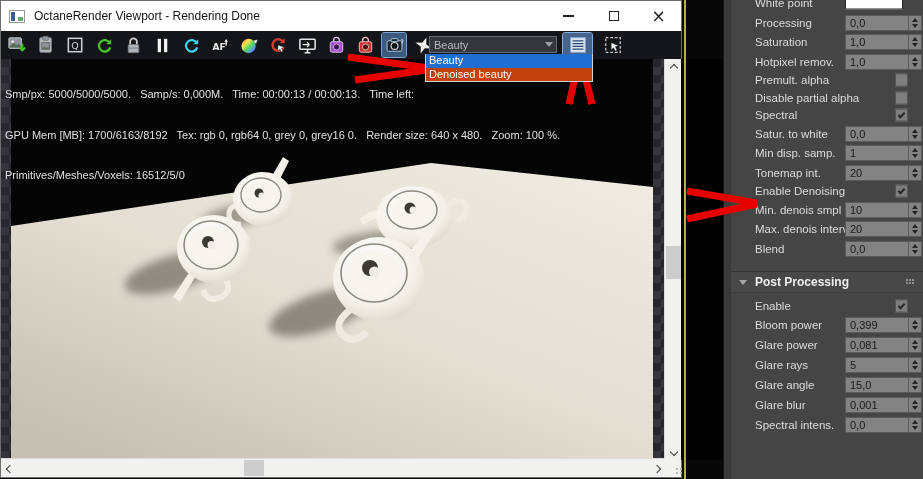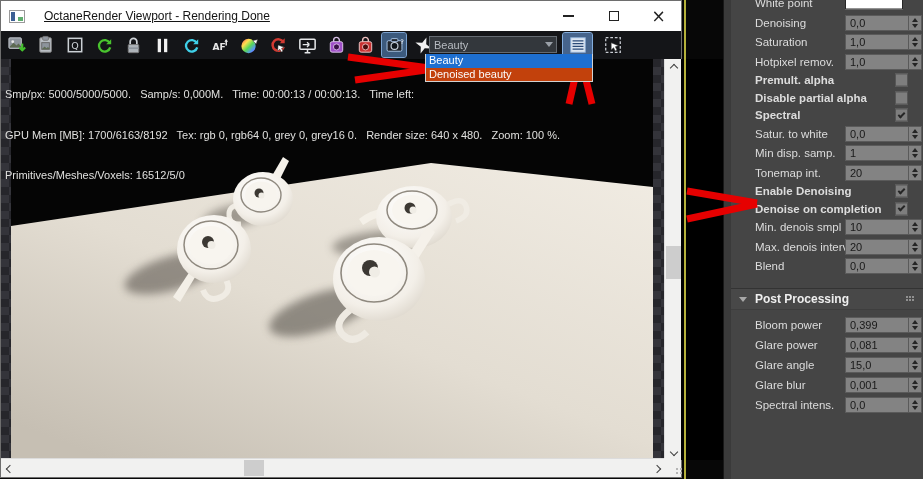--- a/index.html
+++ b/index.html
@@ -7,21 +7,21 @@
   .app { position:relative; width:923px; height:479px; overflow:hidden; background:#070707;
          font-family:"Liberation Sans","DejaVu Sans",sans-serif; }
 
   
   .owin { position:absolute; left:0; top:0; width:682px; height:478px;
           border:1px solid #6e6e6e; background:#000; }
   .titlebar { position:relative; height:30px; background:#ffffff; display:flex; align-items:center; }
   .app-icon { width:16px; height:13px; margin-left:8px; border:1px solid #9a9a9a; background:#fff; position:relative; }
   .app-icon::before { content:""; position:absolute; left:1px; top:1px; width:4px; height:9px; background:#3c5f93; }
   .app-icon::after { content:""; position:absolute; right:1px; bottom:1px; width:5px; height:4px; background:#5fae6e; }
-  .title { margin-left:19px; font-size:12px; color:#141414; white-space:nowrap;text-decoration:underline; }
+  .title { margin-left:9px; font-size:12px; color:#141414; white-space:nowrap; }
   .wctls { position:absolute; right:0; top:0; height:30px; display:flex; }
   .wctl { width:45px; height:30px; display:flex; align-items:center; justify-content:center; }
   .min-bar { width:11px; height:1.5px; background:#222; }
   .max-box { width:10px; height:10px; border:1.4px solid #222; }
   .close-x { font-size:17px; color:#222; line-height:1; font-family:"DejaVu Sans",sans-serif; }
 
   
   .toolbar { position:relative; height:28px; background:#141518; }
   #tool-icons { position:absolute; left:4px; top:2px; display:flex; gap:5px; }
   .ticon { width:24px; height:24px; display:flex; align-items:center; justify-content:center; border-radius:2px; }
@@ -67,21 +67,21 @@
   .dd-item.sel { background:#1e6fd0; color:#ffffff; }
 
   
   .yline { position:absolute; left:684px; top:0; width:2px; height:479px; background:#b5b13b; }
   .pstrip { position:absolute; left:723px; top:0; width:8px; height:479px; background:#3a3a3a; border-left:1px solid #181818; }
 
   
   .panel { position:absolute; left:731px; top:0; width:192px; height:479px; background:#454545; overflow:hidden; }
   #imager-rows { margin-top:-7px; }
   .prow { position:relative; }
-  .prow.spinner { height:19.5px; } .prow.checkbox { height:17.5px;font-weight:bold; } .prow.color { height:20px; }
+  .prow.spinner { height:19.5px; } .prow.checkbox { height:17.5px; } .prow.color { height:20px; }
   .prow.gap { margin-top:0; }
   #post-rows .prow.spinner { height:20px; }
   .plabel { position:absolute; left:24px; top:50%; transform:translateY(-50%);
             font-size:11.5px; color:#dcdcdc; white-space:nowrap; }
   .spin { position:absolute; left:114px; top:50%; transform:translateY(-50%); width:77px; height:16px;
           background:#838383; border:1px solid #5a5a5a; display:flex; align-items:stretch; }
   .sval { flex:1; font-size:11px; color:#191919; padding-left:4px; line-height:14px; }
   .sbtns { width:13px; border-left:1px solid #5a5a5a; display:flex; flex-direction:column;
            align-items:center; justify-content:center; gap:2px; }
   .tup { border-left:3.5px solid transparent; border-right:3.5px solid transparent; border-bottom:4px solid #242424; }
@@ -371,21 +371,21 @@
   <div class="yline"></div>
   <div class="pstrip"></div>
 
   <div class="panel">
     <div id="imager-rows">
         <div class="prow color">
           <span class="plabel">White point</span>
           <div class="swatch" style="background: rgb(255, 255, 255);"></div>
         </div>
         <div class="prow spinner">
-          <span class="plabel">Denoising</span>
+          <span class="plabel">Processing</span>
           <div class="spin">
             <span class="sval">0,0</span>
             <div class="sbtns">
               <i class="tup"></i>
               <i class="tdn"></i>
             </div>
           </div>
         </div>
         <div class="prow spinner">
           <span class="plabel">Saturation</span>
@@ -446,26 +446,20 @@
           <div class="spin">
             <span class="sval">20</span>
             <div class="sbtns">
               <i class="tup"></i>
               <i class="tdn"></i>
             </div>
           </div>
         </div>
         <div class="prow checkbox gap">
           <span class="plabel">Enable Denoising</span>
-          <div class="cb on">
-            <i class="chk"></i>
-          </div>
-        </div>
-        <div class="prow checkbox">
-          <span class="plabel">Denoise on completion</span>
           <div class="cb on">
             <i class="chk"></i>
           </div>
         </div>
         <div class="prow spinner">
           <span class="plabel">Min. denois smpl</span>
           <div class="spin">
             <span class="sval">10</span>
             <div class="sbtns">
               <i class="tup"></i>
@@ -493,34 +487,50 @@
             </div>
           </div>
         </div>
       </div>
     <div class="sect-head">
       <i class="tri"></i>
       <span class="sect-title">Post Processing</span>
       <span class="grip-dots"></span>
     </div>
     <div id="post-rows">
+        <div class="prow checkbox">
+          <span class="plabel">Enable</span>
+          <div class="cb on">
+            <i class="chk"></i>
+          </div>
+        </div>
         <div class="prow spinner">
           <span class="plabel">Bloom power</span>
           <div class="spin">
             <span class="sval">0,399</span>
             <div class="sbtns">
               <i class="tup"></i>
               <i class="tdn"></i>
             </div>
           </div>
         </div>
         <div class="prow spinner">
           <span class="plabel">Glare power</span>
           <div class="spin">
             <span class="sval">0,081</span>
+            <div class="sbtns">
+              <i class="tup"></i>
+              <i class="tdn"></i>
+            </div>
+          </div>
+        </div>
+        <div class="prow spinner">
+          <span class="plabel">Glare rays</span>
+          <div class="spin">
+            <span class="sval">5</span>
             <div class="sbtns">
               <i class="tup"></i>
               <i class="tdn"></i>
             </div>
           </div>
         </div>
         <div class="prow spinner">
           <span class="plabel">Glare angle</span>
           <div class="spin">
             <span class="sval">15,0</span>

